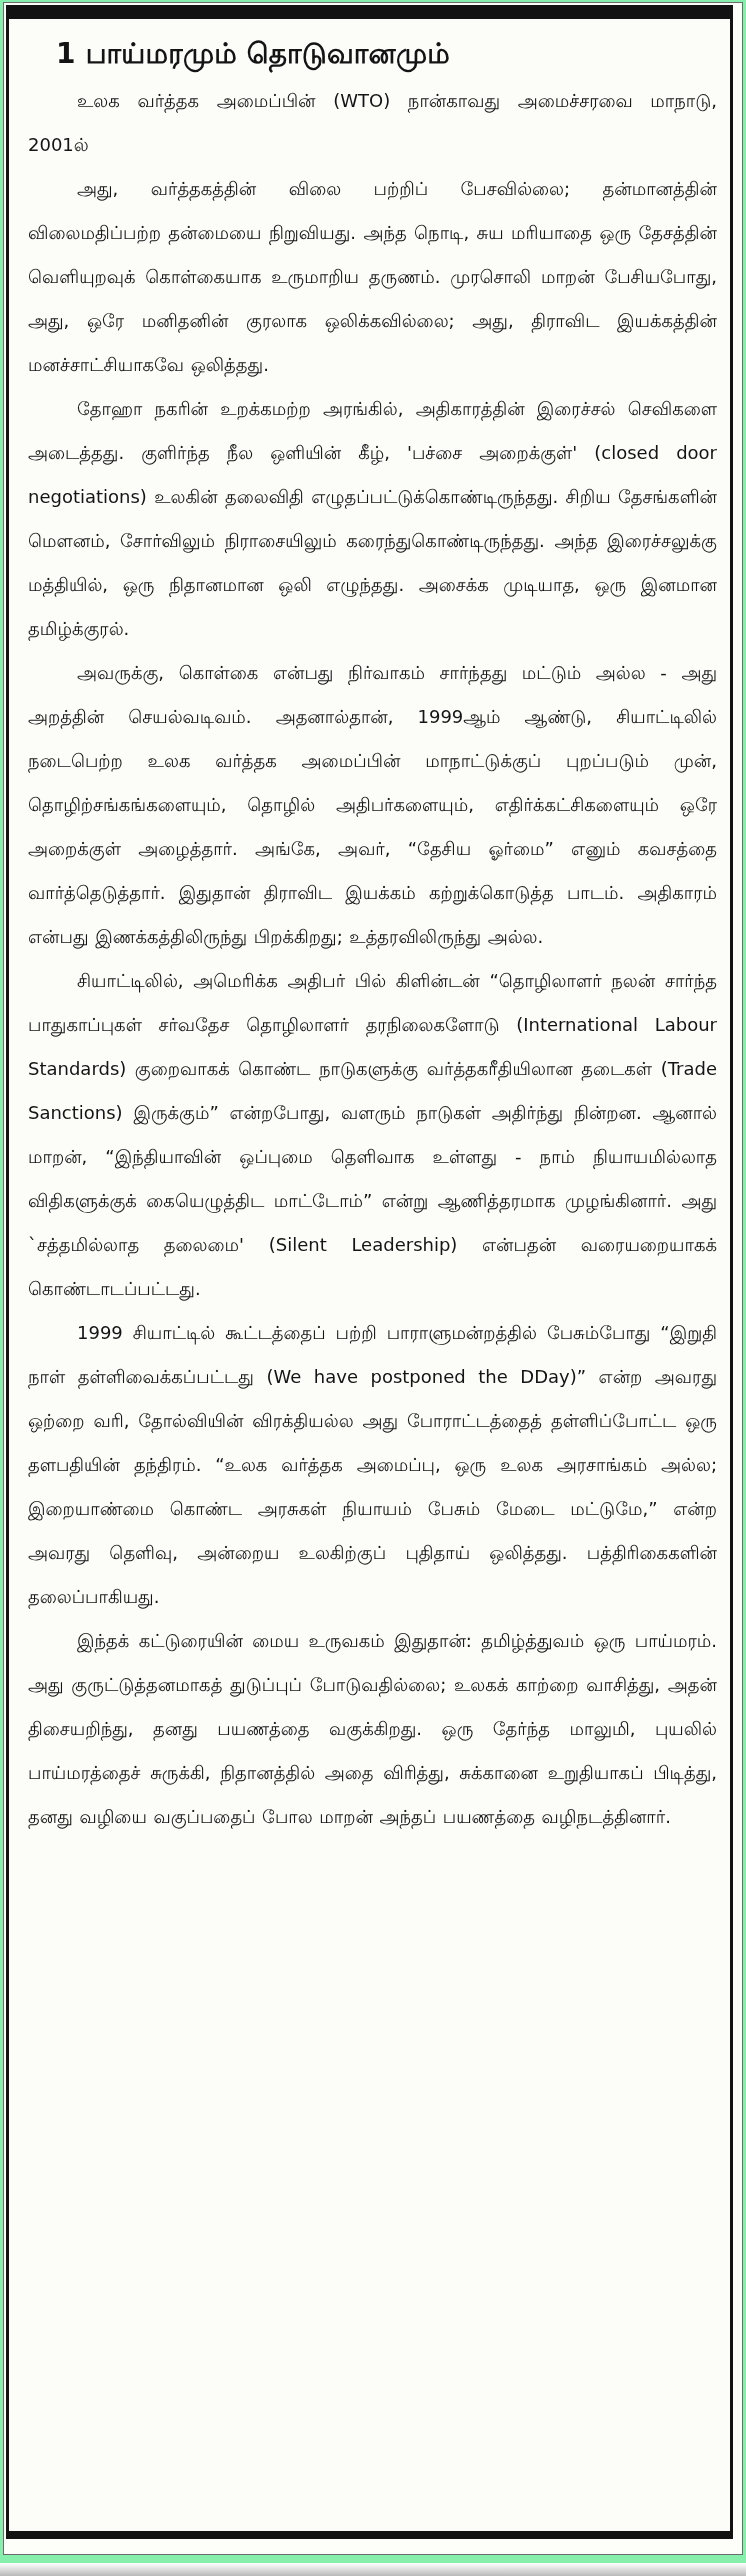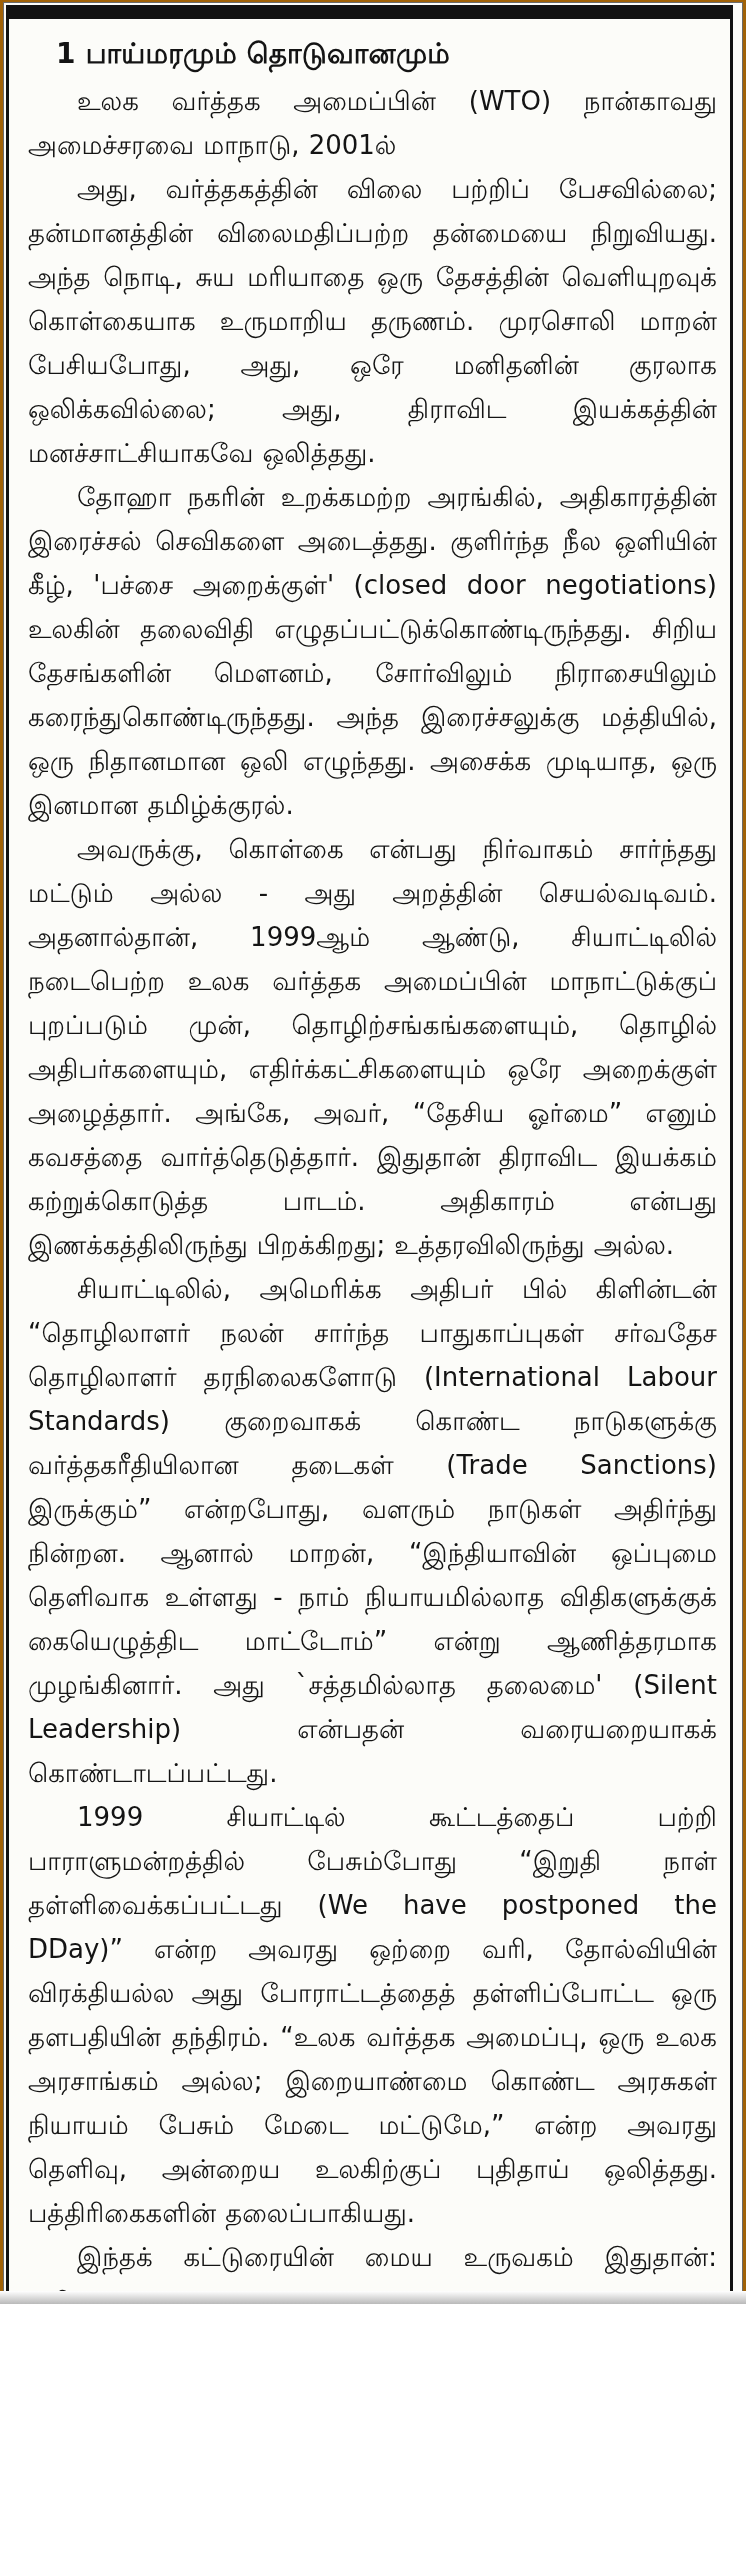--- a/index.html
+++ b/index.html
@@ -4,22 +4,22 @@
 <style>
   html, body {
     margin: 0;
     padding: 0;
     background: #ffffff;
     font-family: "DejaVu Sans", sans-serif;
   }
   .scan {
     position: relative;
     width: 746px;
-    height: 2304px;
-    background: #a16207;
+    height: 2576px;
+    background: #86efac;
     overflow: hidden;
   }
   
   .frame-outer {
     position: absolute;
     left: 2.8px;
     top: 1.9px;
     width: 738px;
     height: 2551px;
     border: 1.9px solid #6b6b6b;
@@ -57,21 +57,21 @@
   .chapter-heading {
     font-size: 28px;
     font-weight: bold;
     line-height: 43px;
     padding-left: 28px;
     margin: 0 0 3.7px 0;
     letter-spacing: 0.2px;
   }
   .article p {
     margin: 0;
-    font-size: 26px;
+    font-size: 18px;
     line-height: 44px;
     text-align: justify;
     text-indent: 49px;
     word-spacing: 0.9px;
   }
 </style>
 </head>
 <body>
 
 <div class="scan">

